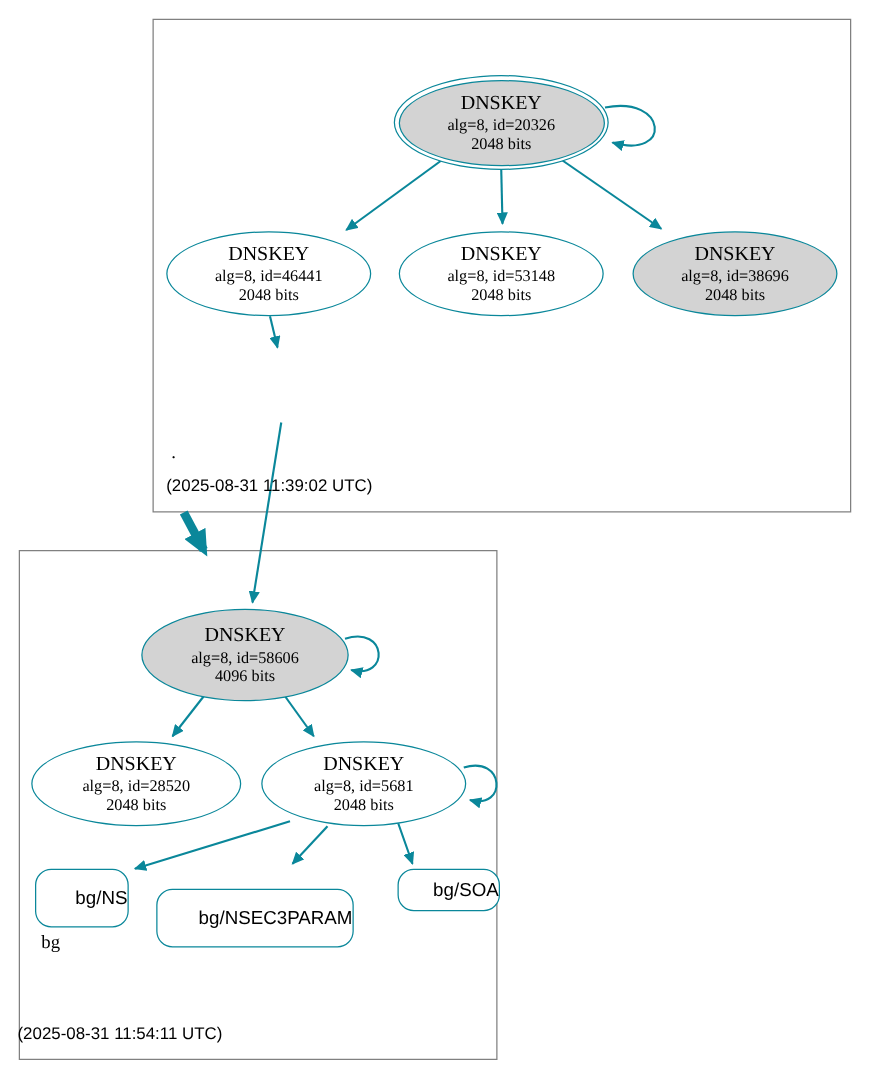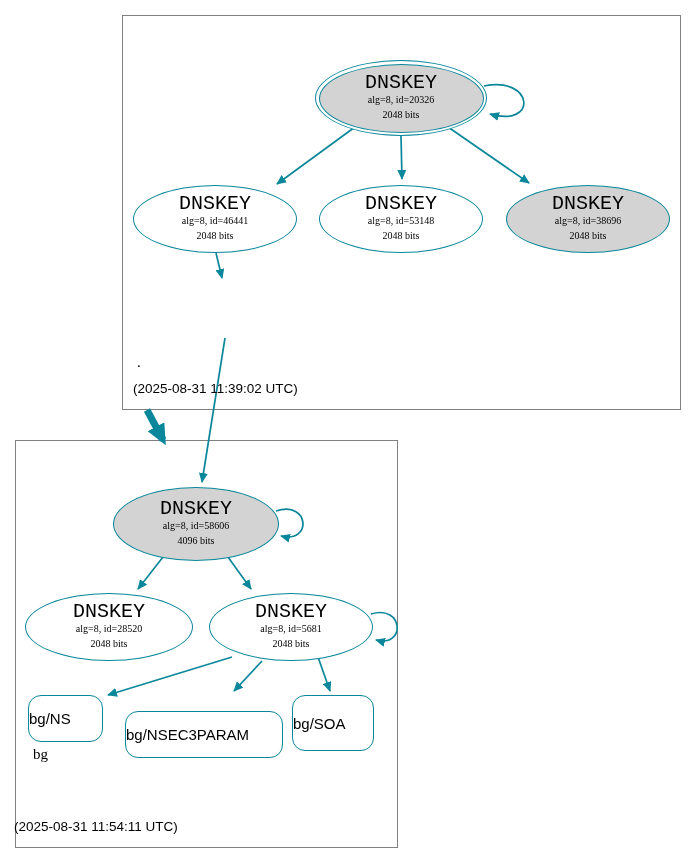--- a/index.html
+++ b/index.html
@@ -9,24 +9,24 @@
   #edges{position:absolute;left:0;top:0;pointer-events:none;}
   .ellipse{position:absolute;box-sizing:border-box;border:1.7px solid #0a879a;border-radius:50%;
            background:#ffffff;display:flex;flex-direction:column;align-items:center;justify-content:center;
            text-align:center;}
   .ellipse.gray{background:#d3d3d3;}
   .ellipse-outer{position:absolute;box-sizing:border-box;border:1.7px solid #0a879a;border-radius:50%;
                  background:#ffffff;padding:2.5px;}
   .ellipse-inner{box-sizing:border-box;width:100%;height:100%;border:1.7px solid #0a879a;border-radius:50%;
                  background:#d3d3d3;display:flex;flex-direction:column;align-items:center;justify-content:center;
                  text-align:center;}
-  .node-title{font-family:Liberation Mono, monospace;font-size:20px;line-height:18px;}
-  .node-detail{font-family:"Liberation Serif",serif;font-size:10px;line-height:15px;}
+  .node-title{font-family:Liberation Serif, serif;font-size:16px;line-height:18px;}
+  .node-detail{font-family:"Liberation Serif",serif;font-size:13px;line-height:15px;}
   .rrset{position:absolute;box-sizing:border-box;border:1.7px solid #0a879a;border-radius:13px;
-         background:#ffffff;display:flex;align-items:center;justify-content:flex-start;
+         background:#ffffff;display:flex;align-items:center;justify-content:flex-end;
          font-family:"Liberation Sans",sans-serif;font-size:15px;}
   .zone-name{position:absolute;font-family:"Liberation Serif",serif;font-size:15px;line-height:16px;}
   .zone-ts{position:absolute;font-family:Liberation Sans, sans-serif;font-size:13.5px;line-height:15px;}
 </style>
 </head>
 <body>
 
 <div id="stage">
 
   <div class="cluster" style="left:122px;top:15px;width:559px;height:395px;"></div>
@@ -106,20 +106,20 @@
     <span class="node-detail">alg=8, id=5681</span>
     <span class="node-detail">2048 bits</span>
   </div>
 
   <div class="rrset" style="left:28px;top:695px;width:75px;height:47px;">
     <span>bg/NS</span>
   </div>
   <div class="rrset" style="left:125px;top:695px;width:158px;height:47px;margin-top:16px;">
     <span>bg/NSEC3PARAM</span>
   </div>
-  <div class="rrset" style="left:292px;top:695px;width:82px;height:56px;">
+  <div class="rrset" style="left:318px;top:695px;width:82px;height:34px;">
     <span>bg/SOA</span>
   </div>
 
   <div class="zone-name" style="left:33px;top:746px;">bg</div>
   <div class="zone-ts" style="left:14px;top:819px;">(2025-08-31 11:54:11 UTC)</div>
 
 </div>
 
 </body></html>

